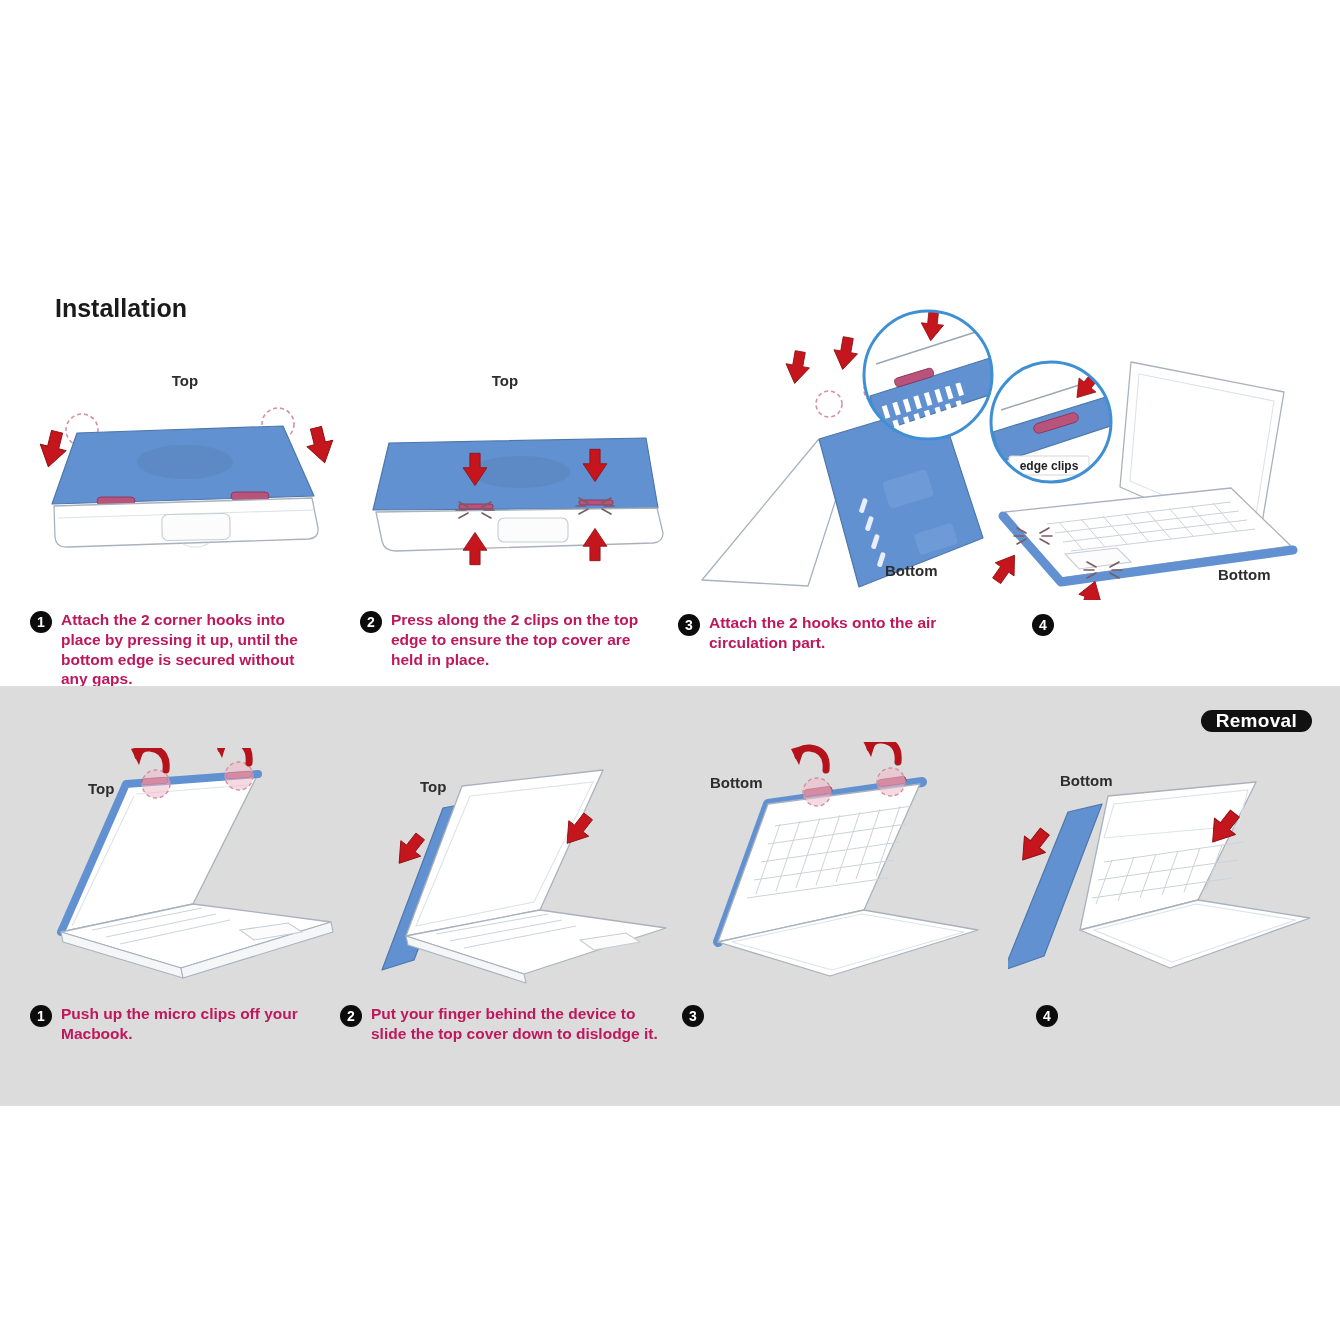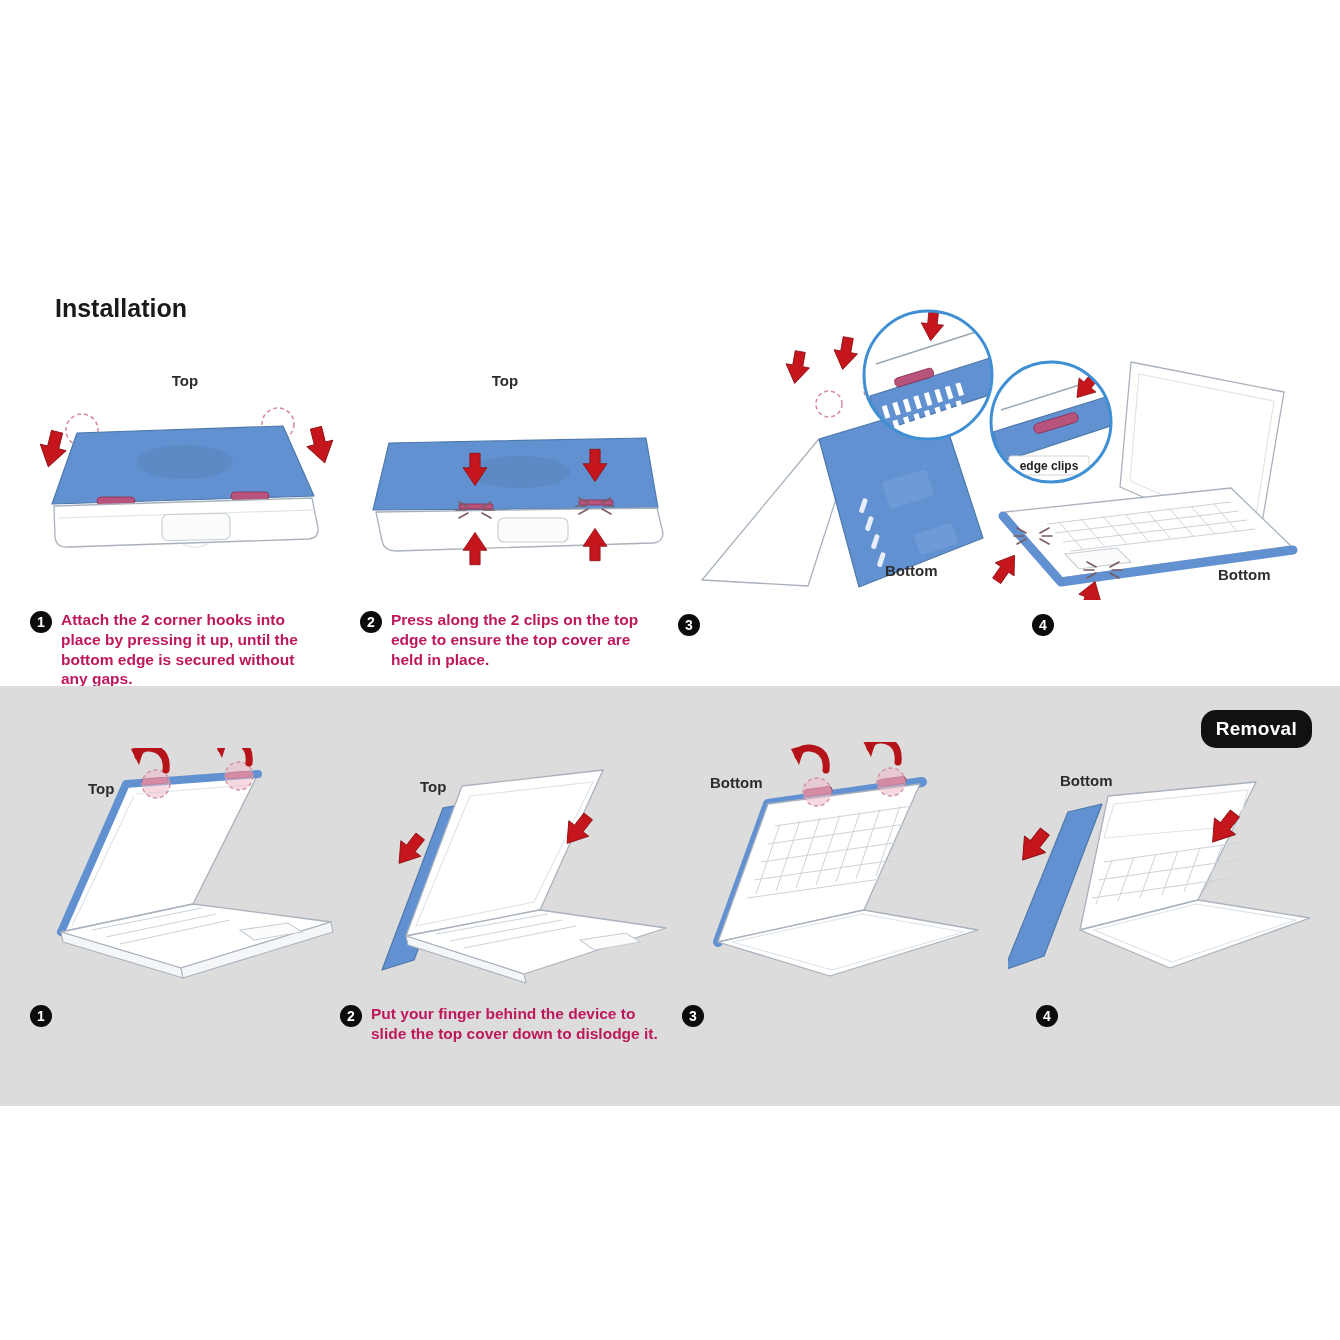--- a/index.html
+++ b/index.html
@@ -3,21 +3,21 @@
 <meta charset="utf-8">
 <style>
   html,body{margin:0;padding:0;background:#fff;}
   body{width:1340px;height:1340px;position:relative;overflow:hidden;
        font-family:"Liberation Sans",sans-serif;color:#111;}
   .section{position:absolute;left:0;width:1340px;}
   #install-section{top:0;height:882px;background:#ffffff;}
   #removal-section{top:686px;height:420px;background:#dcdcdc;}
   #page-title{position:absolute;left:55px;top:294px;font-size:25px;font-weight:bold;color:#1a1a1a;}
   #removal-badge{position:absolute;right:28px;top:24px;background:#111;color:#fff;
-    font-size:19px;font-weight:bold;padding:8px 15px;border-radius:15px;letter-spacing:.3px;}
+    font-size:19px;font-weight:bold;padding:0 15px;border-radius:15px;letter-spacing:.3px;}
   .figure{position:absolute;}
   .figure svg{display:block;width:100%;height:100%;}
   .step{position:absolute;display:flex;gap:9px;align-items:flex-start;}
   .step .num{flex:0 0 auto;width:22px;height:22px;border-radius:50%;background:#0c0c0c;color:#fff;
     font-size:14px;font-weight:bold;display:flex;align-items:center;justify-content:center;margin-top:1px;}
   .step p{margin:0;font-size:15.5px;line-height:1.28;font-weight:600;color:#be185d;}
   
   .figlabel{font:600 15px "Liberation Sans",sans-serif;fill:#2d2d2d;}
   .calloutlabel{font:bold 12px "Liberation Sans",sans-serif;fill:#222;}
   .panel{fill:#ffffff;stroke:#a9b2bc;stroke-width:1.3;stroke-linejoin:round;}
@@ -219,20 +219,21 @@
     <div class="step" style="left:30px;top:610px;">
       <span class="num">1</span>
       <p style="max-width:252px;">Attach the 2 corner hooks into place by pressing it up, until the bottom edge is secured without any gaps.</p>
     </div>
     <div class="step" style="left:360px;top:610px;">
       <span class="num">2</span>
       <p style="max-width:262px;">Press along the 2 clips on the top edge to ensure the top cover are held in place.</p>
     </div>
     <div class="step" style="left:678px;top:613px;">
       <span class="num">3</span>
+      <p style="max-width:232px;">Attach the 2 hooks onto the air circulation part.</p>
     </div>
     <div class="step" style="left:1032px;top:613px;">
       <span class="num">4</span>
     </div>
   </div>
 
   <div class="section" id="removal-section">
     <div id="removal-badge">Removal</div>
 
     <div class="figure" style="left:30px;top:62px;width:320px;height:245px;">
@@ -342,20 +343,21 @@
             <path class="arw" d="M-6,-22 L6,-22 L6,-5 L14,-5 L0,16 L-14,-5 L-6,-5 Z"></path>
           </g>
         <g transform="translate(214,88) rotate(38) scale(0.95)">
             <path class="arw" d="M-6,-22 L6,-22 L6,-5 L14,-5 L0,16 L-14,-5 L-6,-5 Z"></path>
           </g>
       </svg>
     </div>
 
     <div class="step" style="left:30px;top:318px;">
       <span class="num">1</span>
+      <p style="max-width:252px;">Push up the micro clips off your Macbook.</p>
     </div>
     <div class="step" style="left:340px;top:318px;">
       <span class="num">2</span>
       <p style="max-width:290px;">Put your finger behind the device to slide the top cover down to dislodge it.</p>
     </div>
     <div class="step" style="left:682px;top:318px;">
       <span class="num">3</span>
     </div>
     <div class="step" style="left:1036px;top:318px;">
       <span class="num">4</span>

